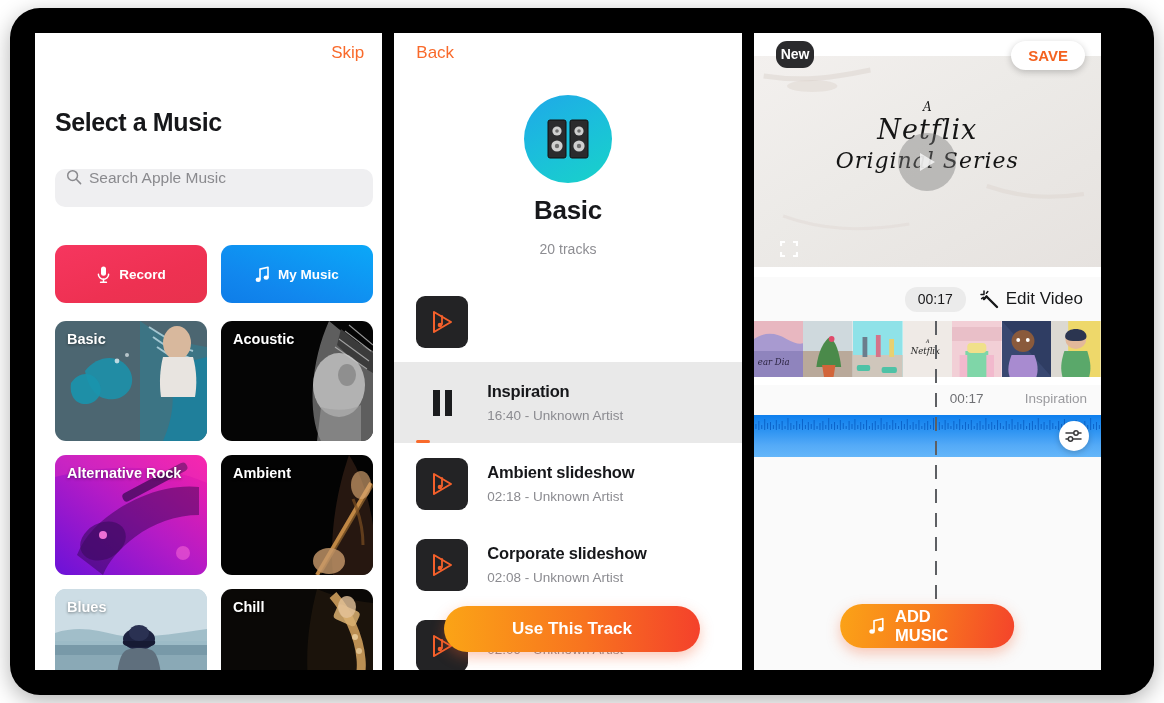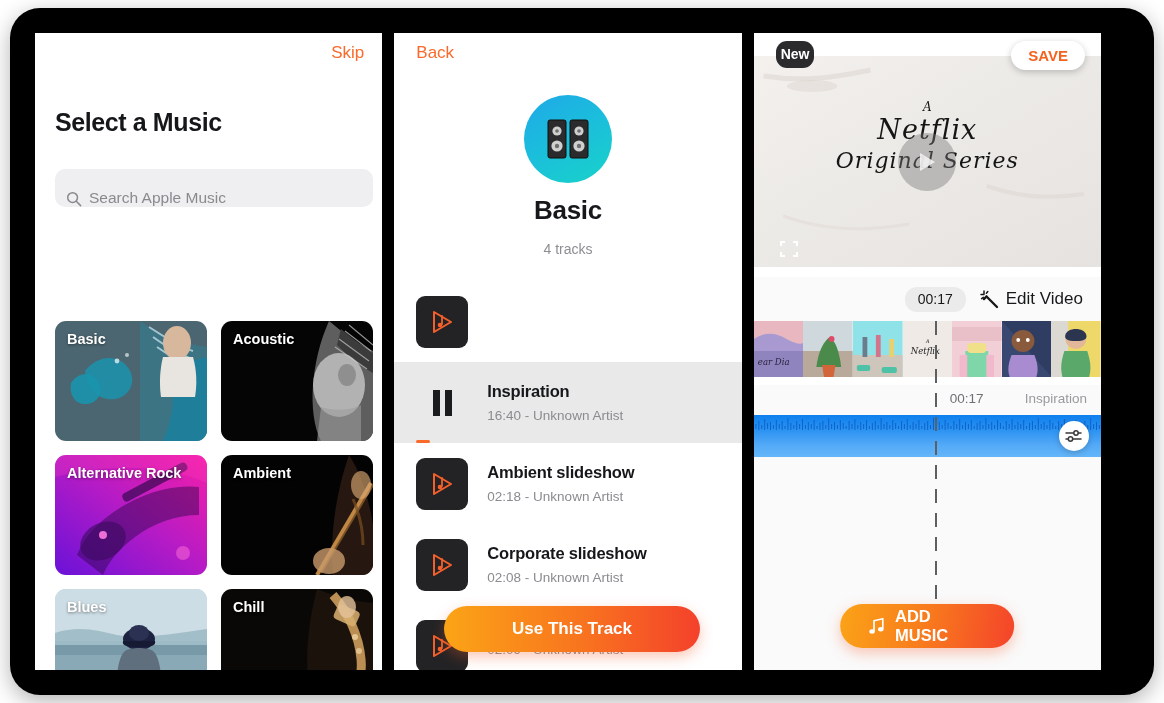--- a/index.html
+++ b/index.html
@@ -37,21 +37,21 @@
   }
   .p1-title {
     position: absolute; left: 20px; top: 75px;
     font-size: 25px; font-weight: bold; color: #16171a;
     letter-spacing: -0.4px;
   }
   .search-box {
     position: absolute; left: 20px; top: 136px;
     width: 318px; height: 38px;
     background: #efeff1; border-radius: 10px;
-    display: flex; align-items: flex-end; padding: 0 11px;
+    display: flex; align-items: flex-start; padding: 0 11px;
   }
   .search-icon { width: 16px; height: 16px; flex: 0 0 auto; margin-right: 7px; }
   .search-ph { font-size: 15.5px; color: #8a8a8e; }
 
   .act-row {
     position: absolute; left: 20px; top: 212px;
     width: 318px; height: 58px; display: flex; gap: 14px;
   }
   .act-btn {
     flex: 1; border-radius: 11px; display: flex;
@@ -229,20 +229,39 @@
       <div class="p1-title">Select a Music</div>
 
       <div class="search-box">
         <svg class="search-icon" viewBox="0 0 16 16">
           <circle cx="6.6" cy="6.6" r="4.9" fill="none" stroke="#8a8a8e" stroke-width="1.5"></circle>
           <line x1="10.3" y1="10.3" x2="14.6" y2="14.6" stroke="#8a8a8e" stroke-width="1.5" stroke-linecap="round"></line>
         </svg>
         <span class="search-ph">Search Apple Music</span>
       </div>
 
+      <div class="act-row">
+        <div class="act-btn act-record">
+          <svg class="act-ic" viewBox="0 0 15 17">
+            <rect x="5" y="0.6" width="5" height="9.2" rx="2.5" fill="#fff"></rect>
+            <path d="M2.4 8.2a5.1 5.1 0 0 0 10.2 0" fill="none" stroke="#fff" stroke-width="1.5" stroke-linecap="round"></path>
+            <line x1="7.5" y1="13.2" x2="7.5" y2="16.3" stroke="#fff" stroke-width="1.5" stroke-linecap="round"></line>
+            <line x1="4.6" y1="16.3" x2="10.4" y2="16.3" stroke="#fff" stroke-width="1.5" stroke-linecap="round"></line>
+          </svg>
+          <span>Record</span>
+        </div>
+        <div class="act-btn act-mymusic">
+          <svg class="act-ic" viewBox="0 0 15 17">
+            <path d="M5 13.4V3.1l8-1.9v10.2" fill="none" stroke="#fff" stroke-width="1.6" stroke-linejoin="round"></path>
+            <ellipse cx="3.2" cy="13.7" rx="2.6" ry="2.2" fill="#fff"></ellipse>
+            <ellipse cx="11.2" cy="11.6" rx="2.6" ry="2.2" fill="#fff"></ellipse>
+          </svg>
+          <span>My Music</span>
+        </div>
+      </div>
 
       <div class="tiles">
 
         <div class="tile">
           <svg class="tile-art" viewBox="0 0 152 120" preserveAspectRatio="none">
             <rect width="152" height="120" fill="#4c6671"></rect>
             <path d="M85 0c20 14 40 22 67 26v94H85z" fill="#2f7f93" opacity=".55"></path>
             <path d="M30 50c12-16 34-18 44-2 8 13 0 28-14 30-16 2-26-8-30-28z" fill="#1a93ad" opacity=".85"></path>
             <path d="M16 62c8-12 22-12 28 0 5 10-2 20-12 21-11 1-18-8-16-21z" fill="#1a93ad" opacity=".9"></path>
             <path d="M94 6c16 10 30 20 44 24M98 16c14 10 27 18 40 22M102 26c13 9 25 16 36 20" stroke="#cfe9f2" stroke-width="2" fill="none" opacity=".7"></path>
@@ -347,21 +366,21 @@
             <circle cx="10" cy="12" r="1.8" fill="#6e6e6e"></circle>
           <circle cx="10" cy="27" r="5.6" fill="#cfcfcf"></circle>
             <circle cx="10" cy="27" r="2.2" fill="#6e6e6e"></circle>
           <circle cx="32" cy="12" r="4.6" fill="#cfcfcf"></circle>
             <circle cx="32" cy="12" r="1.8" fill="#6e6e6e"></circle>
           <circle cx="32" cy="27" r="5.6" fill="#cfcfcf"></circle>
             <circle cx="32" cy="27" r="2.2" fill="#6e6e6e"></circle>
         </svg>
       </div>
       <div class="album-title">Basic</div>
-      <div class="album-sub">4 tracks</div>
+      <div class="album-sub">20 tracks</div>
 
       <div class="tracks">
 
         <div class="trk">
           <div class="trk-thumb">
             <svg width="26" height="26" viewBox="0 0 26 26">
               <path d="M5 3l17 10L5 23z" fill="none" stroke="#F4602B" stroke-width="2" stroke-linejoin="round"></path>
               <path d="M13 7v8" stroke="#F4602B" stroke-width="1.8" stroke-linecap="round"></path>
               <circle cx="11" cy="16" r="2.3" fill="#F4602B"></circle>
             </svg>

